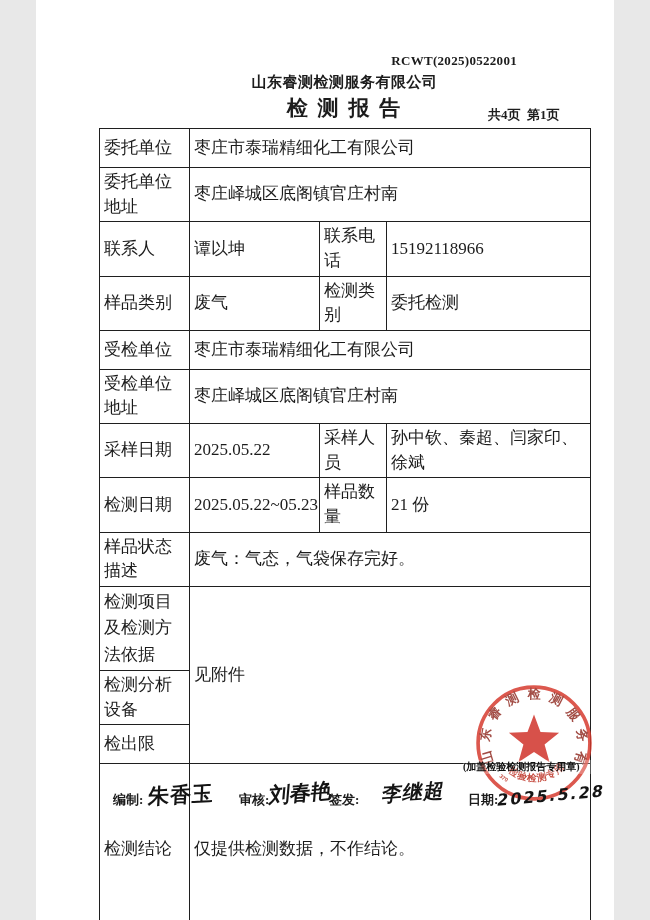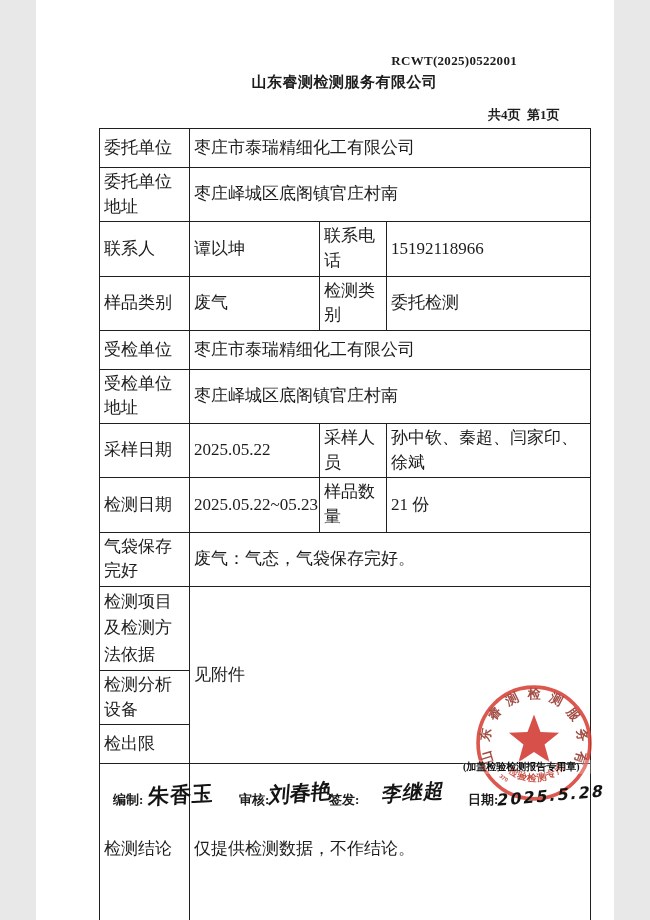--- a/index.html
+++ b/index.html
@@ -49,20 +49,21 @@
   .name-3 { left:346px; top:779px; font-size:20px; transform:rotate(-4deg) skewX(-12deg); letter-spacing:1px; }
   .name-4 { left:461px; top:786px; font-size:16px; transform:rotate(-5deg) skewX(-14deg); letter-spacing:2px; }
 </style>
 </head>
 <body>
 
 <div class="page">
 
   <div class="report-no">RCWT(2025)0522001</div>
   <div class="company">山东睿测检测服务有限公司</div>
+  <div class="title">检 测 报 告</div>
   <div class="pagination">共4页  第1页</div>
 
   <table class="report">
     <colgroup>
         <col style="width:90px">
         <col style="width:130px">
         <col style="width:67px">
         <col style="width:204px">
       </colgroup>
     <tbody>
@@ -100,21 +101,21 @@
       <td>采样人员</td>
       <td>孙中钦、秦超、闫家印、徐斌</td>
     </tr>
     <tr class="r8">
       <td>检测日期</td>
       <td>2025.05.22~05.23</td>
       <td>样品数量</td>
       <td>21 份</td>
     </tr>
     <tr class="r9">
-      <td>气袋保存完好</td>
+      <td>样品状态描述</td>
       <td colspan="3">废气：气态，气袋保存完好。</td>
     </tr>
     <tr class="r10">
       <td class="two-line">
         <div>检测项目</div>
         <div>及检测方法依据</div>
       </td>
       <td colspan="3" rowspan="3">见附件</td>
     </tr>
     <tr class="r11">

